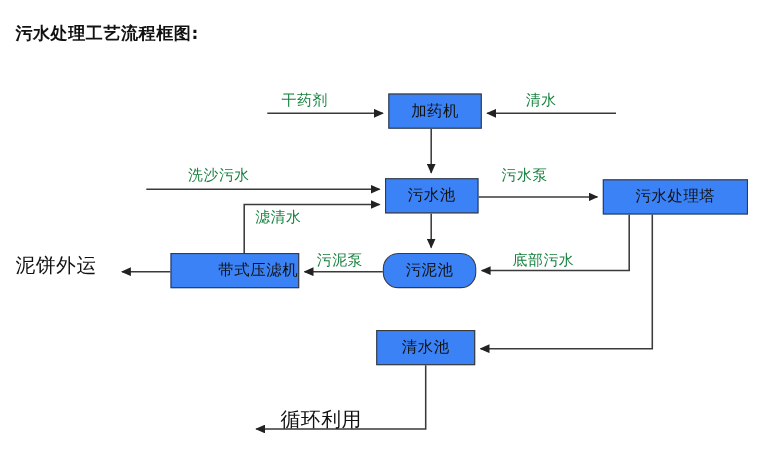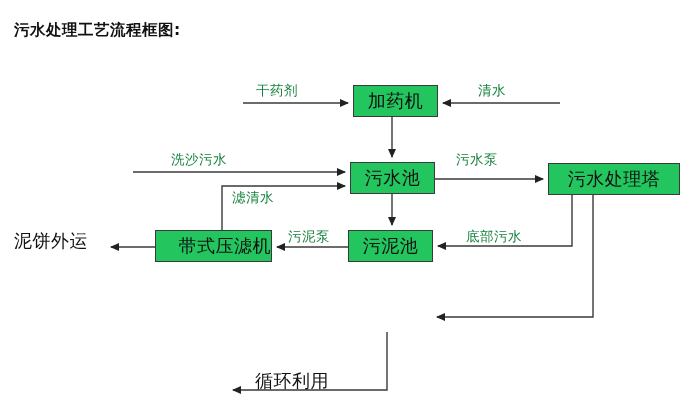--- a/index.html
+++ b/index.html
@@ -39,25 +39,25 @@
     left: 0; top: 0;
     width: 700px;
     height: 420px;
     pointer-events: none;
   }
 
   .node {
     position: absolute;
     box-sizing: border-box;
     border: 1.4px solid #3a3a3a;
-    background: #22c55e;
+    background: #3b82f6;
     display: flex;
     align-items: center;
     justify-content: center;
-    font-size: 18px;
+    font-size: 14px;
     color: #111111;
     white-space: nowrap;
     letter-spacing: 0.5px;
   }
 
   .edge-label {
     position: absolute;
     font-size: 13.5px;
     color: #15803d;
     white-space: nowrap;
@@ -129,24 +129,27 @@
   </div>
 
   <div class="node" style="left:548px; top:163px; width:132px; height:32px;">
     <span>污水处理塔</span>
   </div>
 
   <div class="node" style="left:155px; top:230px; width:117px; height:32px;justify-content:flex-end;">
     <span>带式压滤机</span>
   </div>
 
-  <div class="node" style="left:348px; top:230px; width:85px; height:32px;">
+  <div class="node" style="left:348px; top:230px; width:85px; height:32px;border-radius:14px;">
     <span>污泥池</span>
   </div>
 
+  <div class="node" style="left:342px; top:300px; width:90px; height:32px;">
+    <span>清水池</span>
+  </div>
 
   <div class="edge-label" style="left:256px; top:82px;">干药剂</div>
 
   <div class="edge-label" style="left:478px; top:82px;font-family:Liberation Serif, serif;">清水</div>
 
   <div class="edge-label" style="left:171px; top:151px;">洗沙污水</div>
 
   <div class="edge-label" style="left:232px; top:189px;">滤清水</div>
 
   <div class="edge-label" style="left:456px; top:151px;">污水泵</div>

